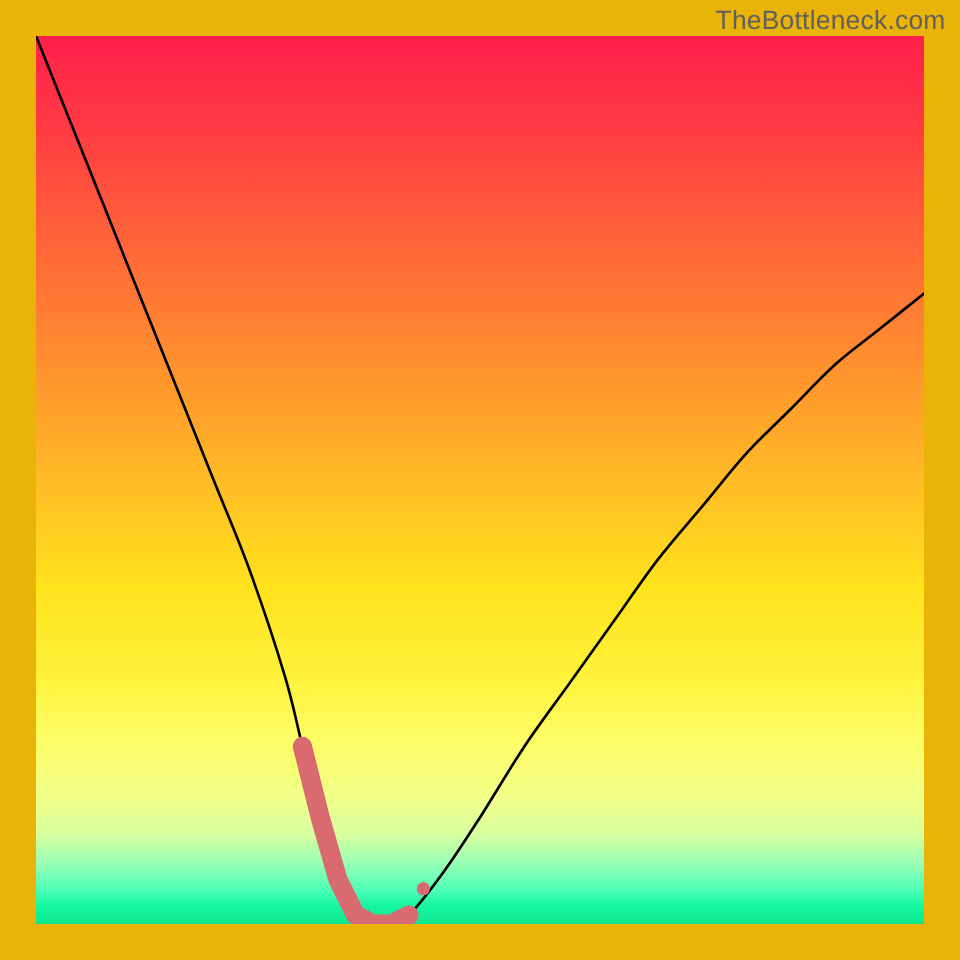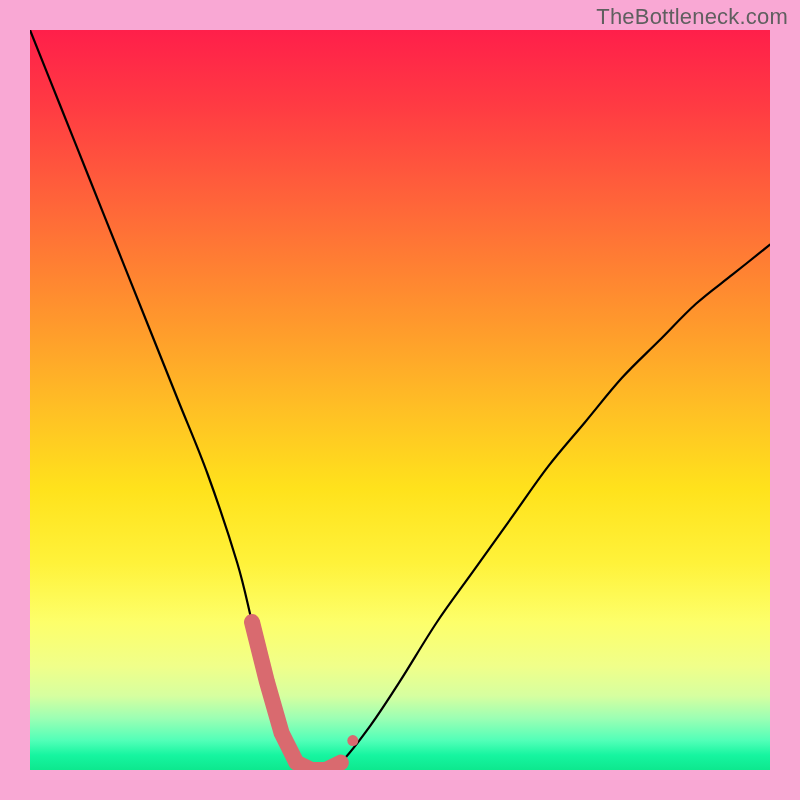--- a/index.html
+++ b/index.html
@@ -7,21 +7,21 @@
     padding: 0;
     width: 800px;
     height: 800px;
     background: #000;
     overflow: hidden;
     font-family: Arial, Helvetica, sans-serif;
   }
   .frame {
     position: absolute;
     inset: 0;
-    background: #f9a8d4;
+    background: #eab308;
   }
   .plot-area {
     position: absolute;
     left: 30px;
     top: 30px;
     width: 740px;
     height: 740px;
     overflow: hidden;
   }
   .gradient {

